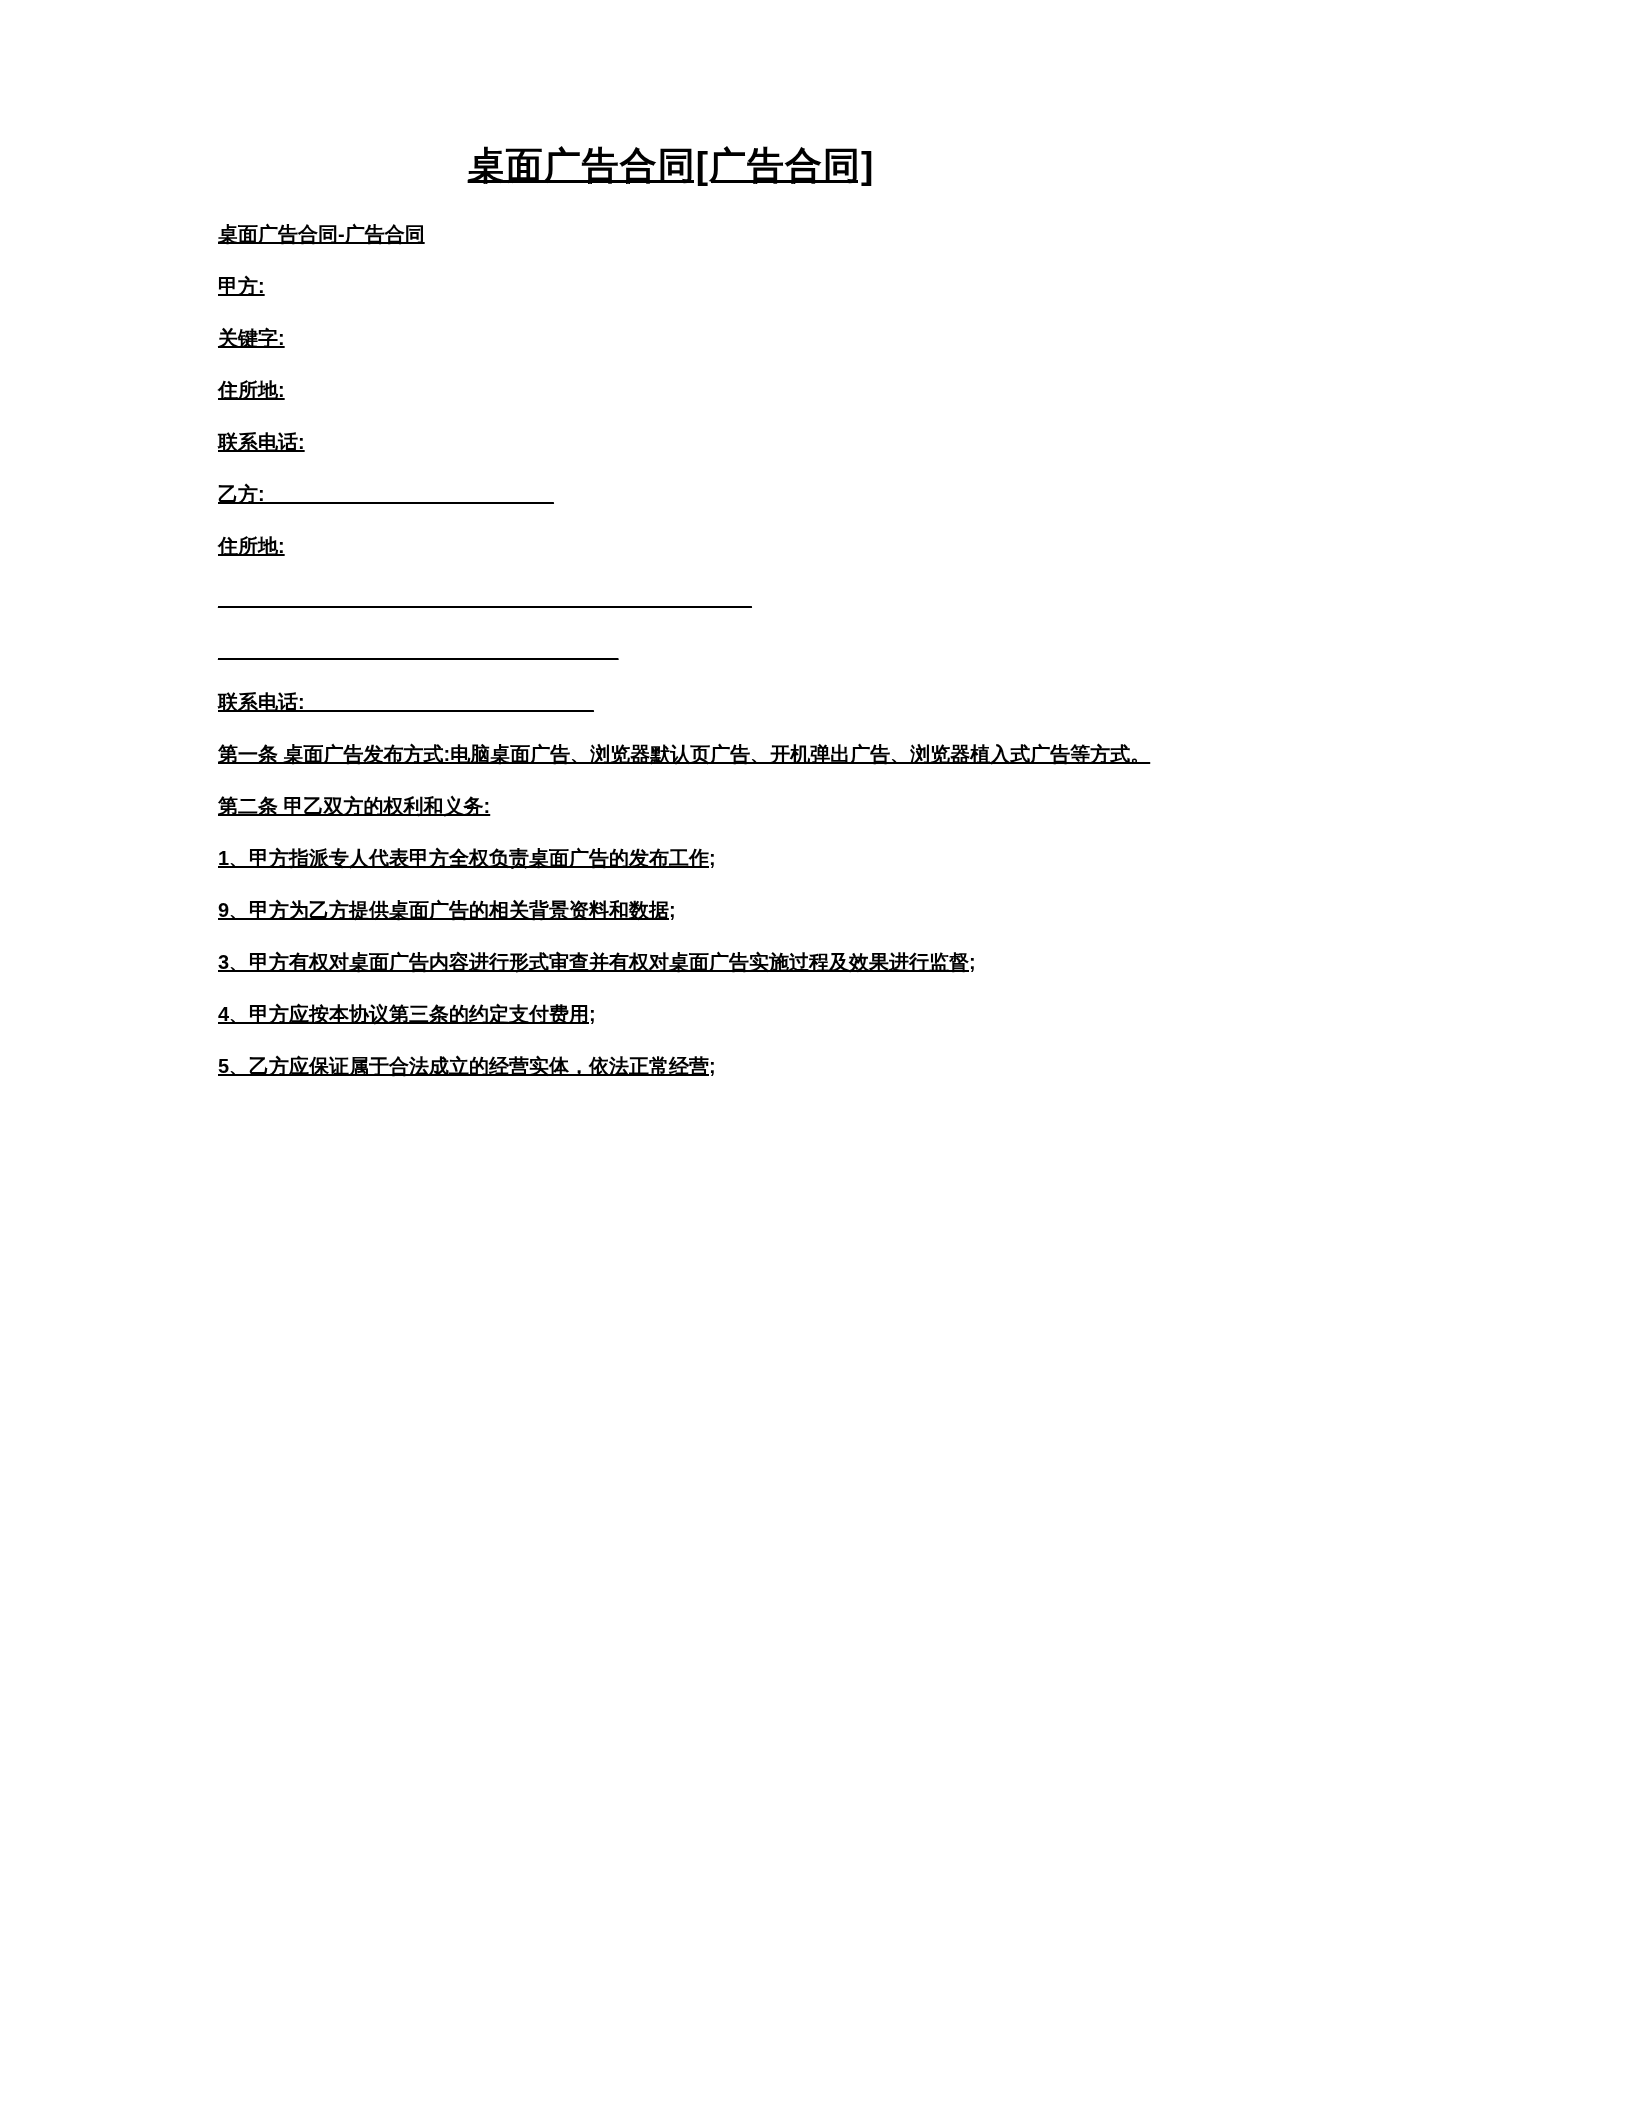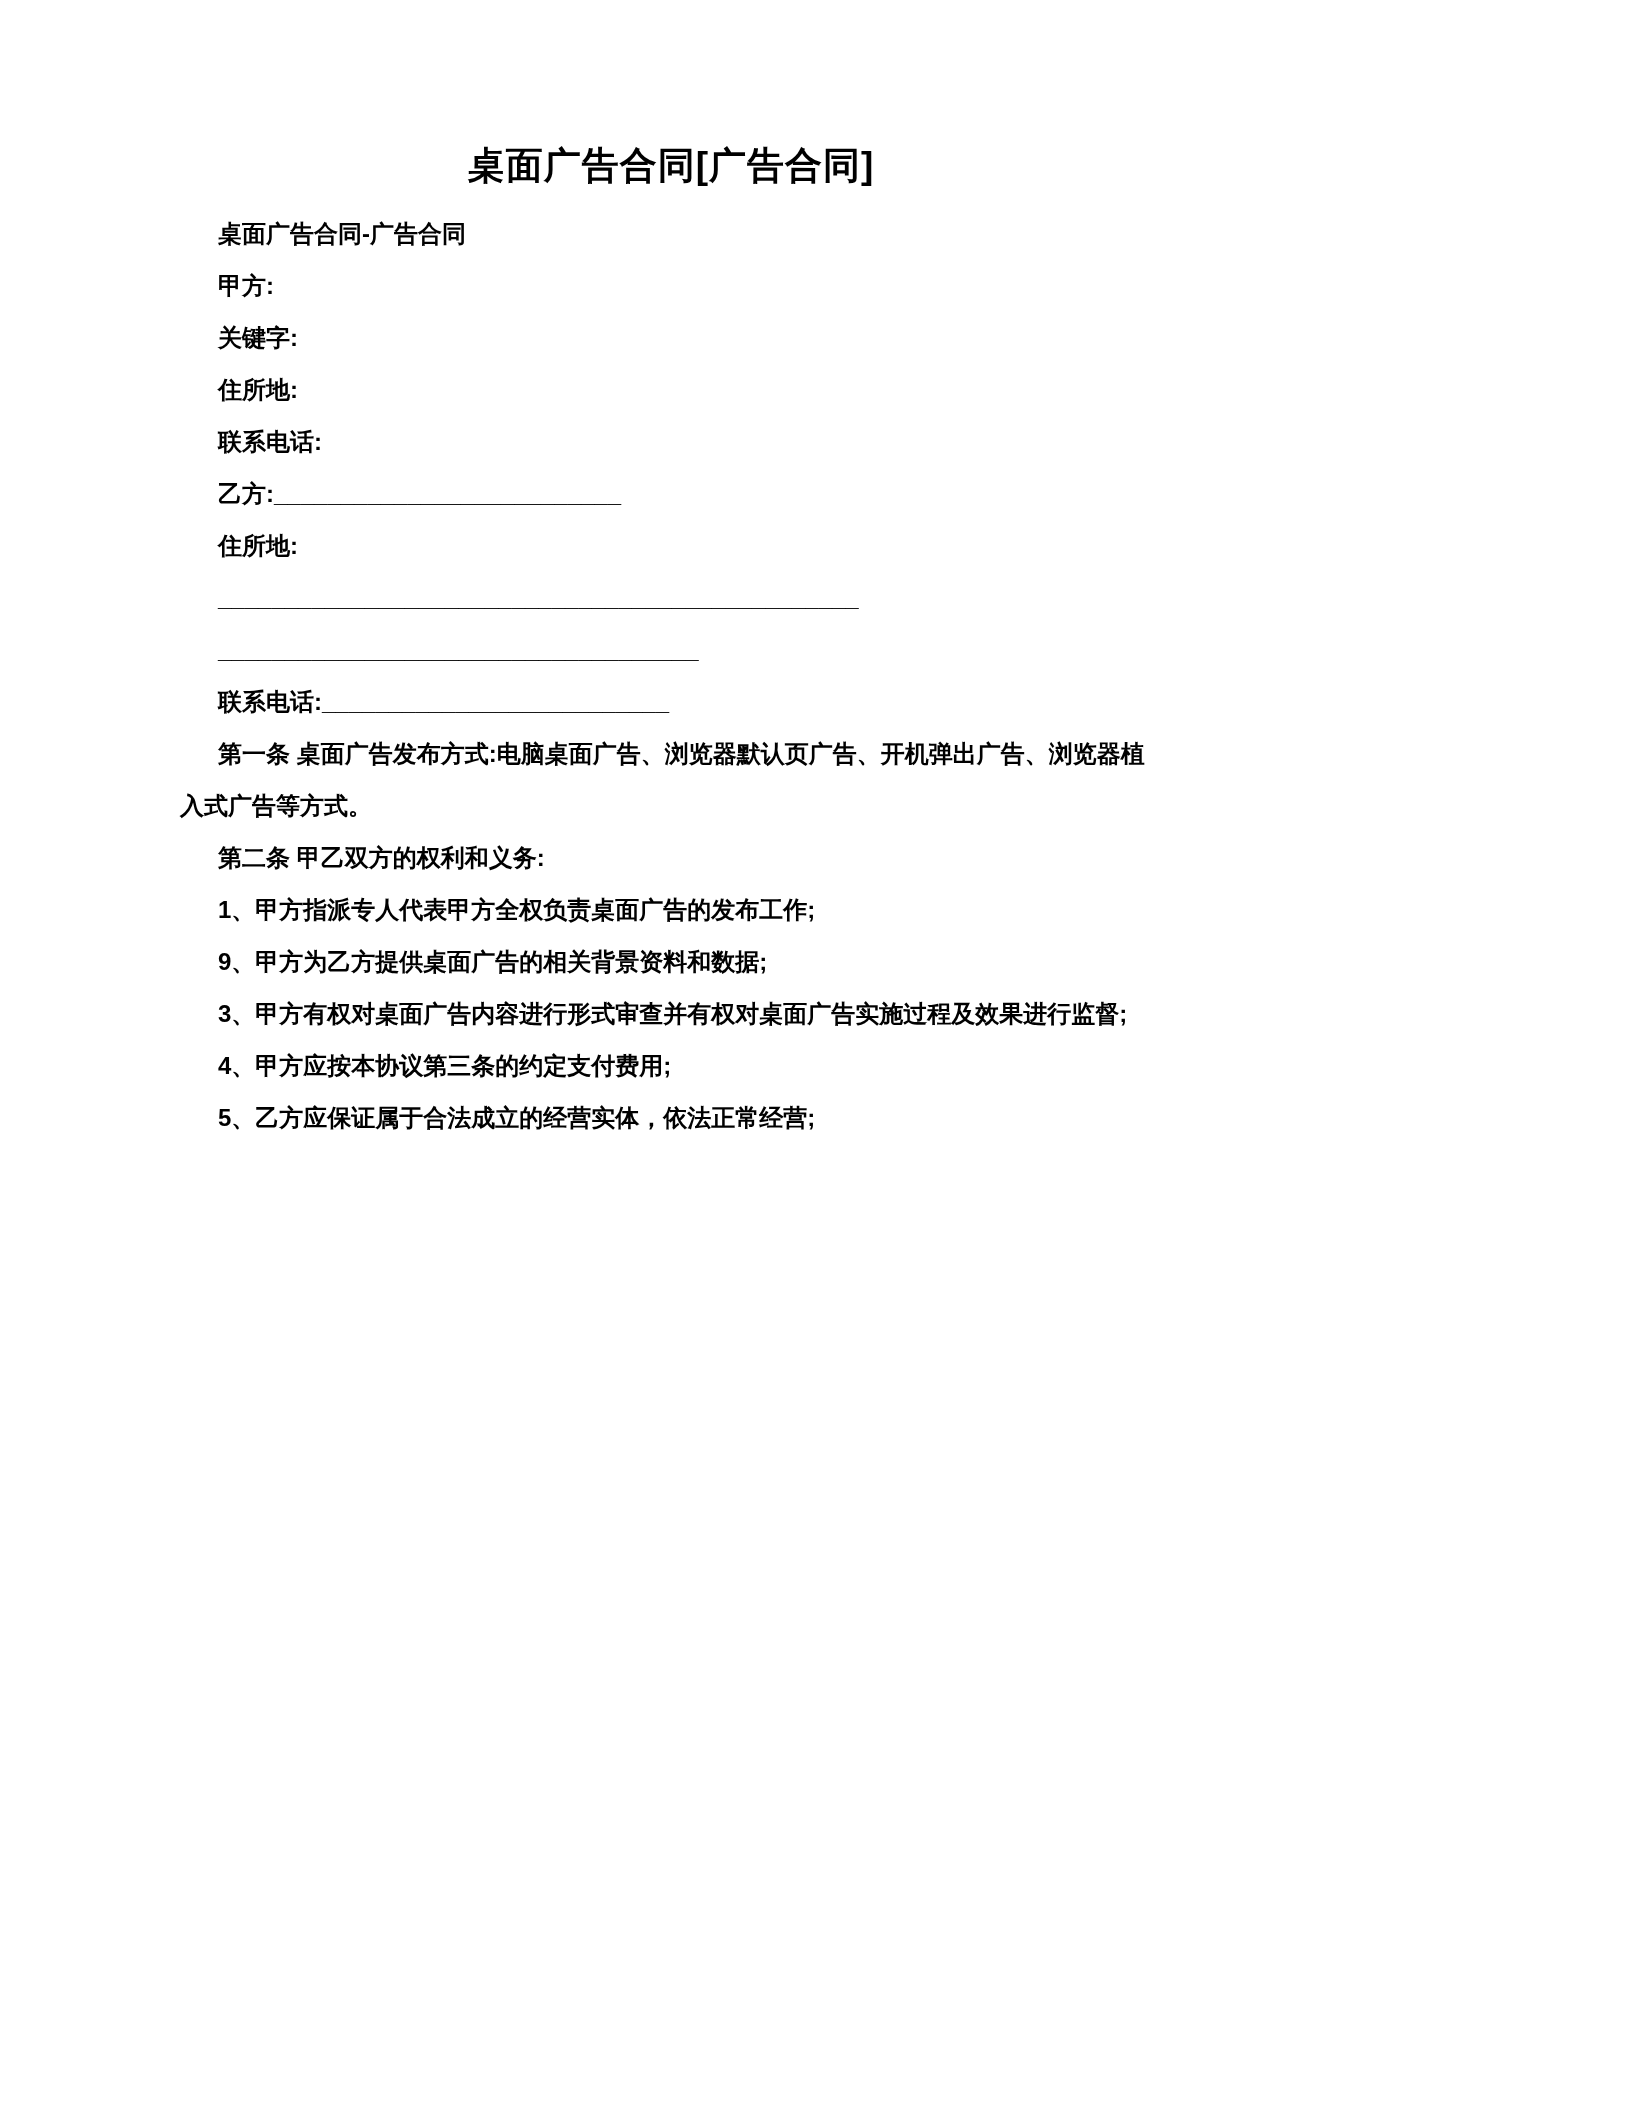--- a/index.html
+++ b/index.html
@@ -13,31 +13,32 @@
       font-family: "Liberation Sans", sans-serif;
       color: #000000;
       overflow: hidden;
     }
     .page {
       box-sizing: border-box;
       width: 1632px;
       height: 2112px;
       padding: 140px 470px 0 180px;
       background: #ffffff;
+      text-decoration: underline;
     }
     .doc-title {
       font-size: 37px;
       font-weight: 700;
       line-height: 52px;
       text-align: center;
       margin: 0 0 16px 0;
       letter-spacing: 1px;
     }
     .para {
-      font-size: 24px;
+      font-size: 20px;
       font-weight: 700;
       line-height: 52px;
       margin: 0;
       text-indent: 38px;
       word-break: normal;
       overflow-wrap: break-word;
     }
   </style>
 </head>
 <body>

